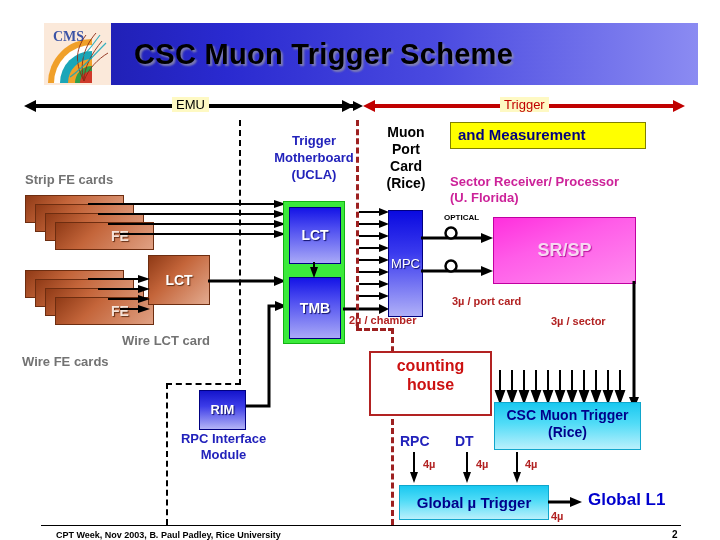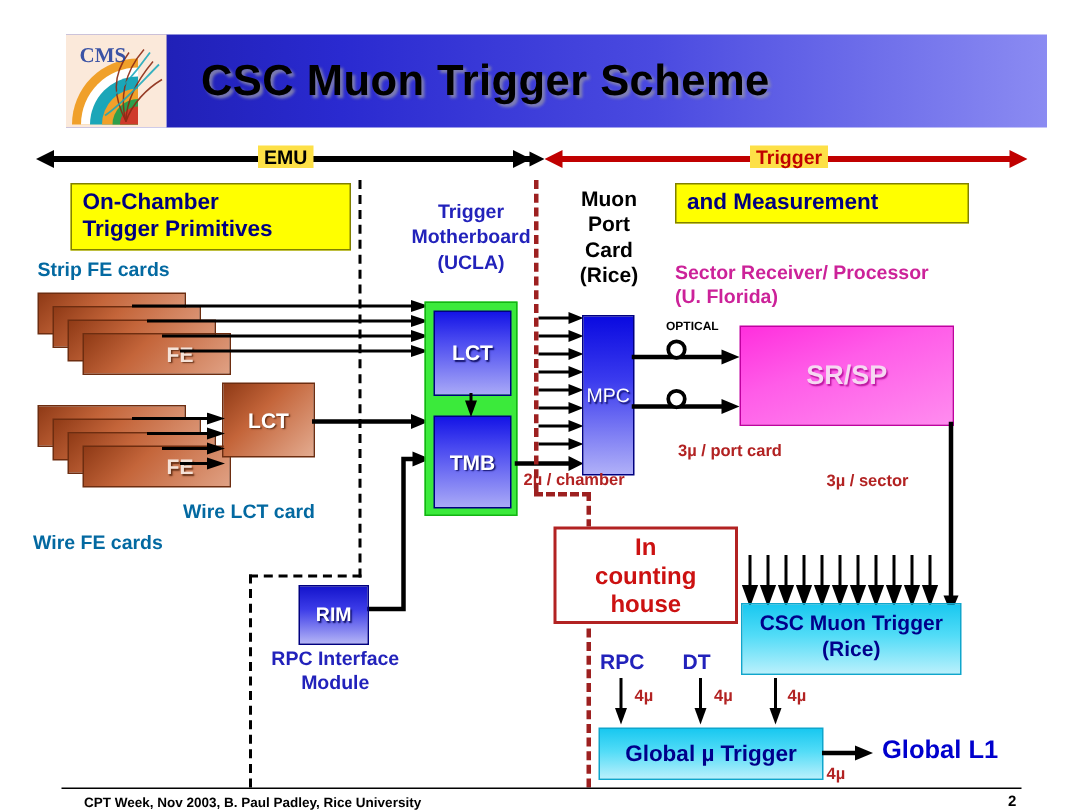--- a/index.html
+++ b/index.html
@@ -23,36 +23,36 @@
   }
   .banner-title{
     position:absolute;left:90px;top:2px;width:560px;height:58px;
     font-size:29px;font-weight:bold;color:#000;
     line-height:58px;letter-spacing:.3px;
     text-shadow:2px 2px 2px rgba(140,140,170,.85);
     white-space:nowrap;
   }
 
   
-  .rangelab{font-size:13px;font-weight:bold;background:#fde047;padding:0 4px;text-align:right;}
+  .rangelab{font-size:13px;font-weight:normal;background:#fef9c3;padding:0 4px;text-align:right;}
   .emu-lab{left:172px;top:85px;color:#000;}
   .trig-lab{left:500px;top:85px;color:#c00000;}
 
   
   .ybox{
     background:#ffff00;border:1px solid #808000;
     color:#000080;font-weight:bold;font-size:15px;
     line-height:18px;padding:3px 7px 4px 7px;
   }
   .ybox1{left:47px;top:110px;width:171px;}
   .ybox2{left:450px;top:110px;width:180px;}
 
   
   .lbl{font-weight:bold;}
-  .lbl-brown{color:#0369a1;}
+  .lbl-brown{color:#737373;}
   .lbl-navy{color:#2222bb;}
   .lbl-blk{color:#000;}
   .lbl-magenta{color:#cc2299;}
   .lbl-red{color:#b22222;}
 
   
   .fecard{
     width:66px;height:26px;
     background:linear-gradient(135deg,#8f3a16 0%,#c4653a 38%,#e0a184 100%);
     border:1px solid #6d2d10;
@@ -193,24 +193,20 @@
     <polygon points="0,8 12,2 12,14" fill="#c00000"></polygon>
     <polygon points="322,8 310,2 310,14" fill="#c00000"></polygon>
   </svg>
   <div class="abs rangelab trig-lab">Trigger</div>
 
   <svg class="abs" style="left:345px;top:88px;" width="18" height="12">
     <line x1="0" y1="6" x2="10" y2="6" stroke="#000" stroke-width="4"></line>
     <polygon points="18,6 8,1 8,11" fill="#000"></polygon>
   </svg>
 
-  <div class="abs ybox ybox1">
-    <div>On-Chamber</div>
-    <div>Trigger Primitives</div>
-  </div>
 
   <div class="abs ybox ybox2">
     <div>and Measurement</div>
   </div>
 
   <div class="abs lbl lbl-brown" style="left:25px;top:160px;font-size:13px;">Strip FE cards</div>
 
   <div class="abs lbl lbl-navy" style="left:274px;top:120px;font-size:13px;text-align:center;width:80px;line-height:17px;">
     <div>Trigger</div>
     <div>Motherboard</div>
@@ -381,21 +377,20 @@
   <div class="abs dash-red-h" style="left:356px;top:316px;width:38px;"></div>
   <div class="abs dash-red" style="left:391px;top:316px;height:197px;"></div>
 
   <div class="abs rim">RIM</div>
   <div class="abs lbl lbl-navy" style="left:166px;top:419px;font-size:13px;text-align:center;width:115px;line-height:16px;">
     <div>RPC Interface</div>
     <div>Module</div>
   </div>
 
   <div class="abs counthouse">
-    <div>In</div>
     <div>counting</div>
     <div>house</div>
   </div>
 
   <div class="abs lbl lbl-navy" style="left:400px;top:421px;font-size:14px;">RPC</div>
   <div class="abs lbl lbl-navy" style="left:455px;top:421px;font-size:14px;">DT</div>
 
   <svg class="abs" style="left:408px;top:440px;" width="12" height="32">
     <line x1="6" y1="0" x2="6" y2="22" stroke="#000" stroke-width="2"></line>
     <polygon points="6,31 2,20 10,20" fill="#000"></polygon>

